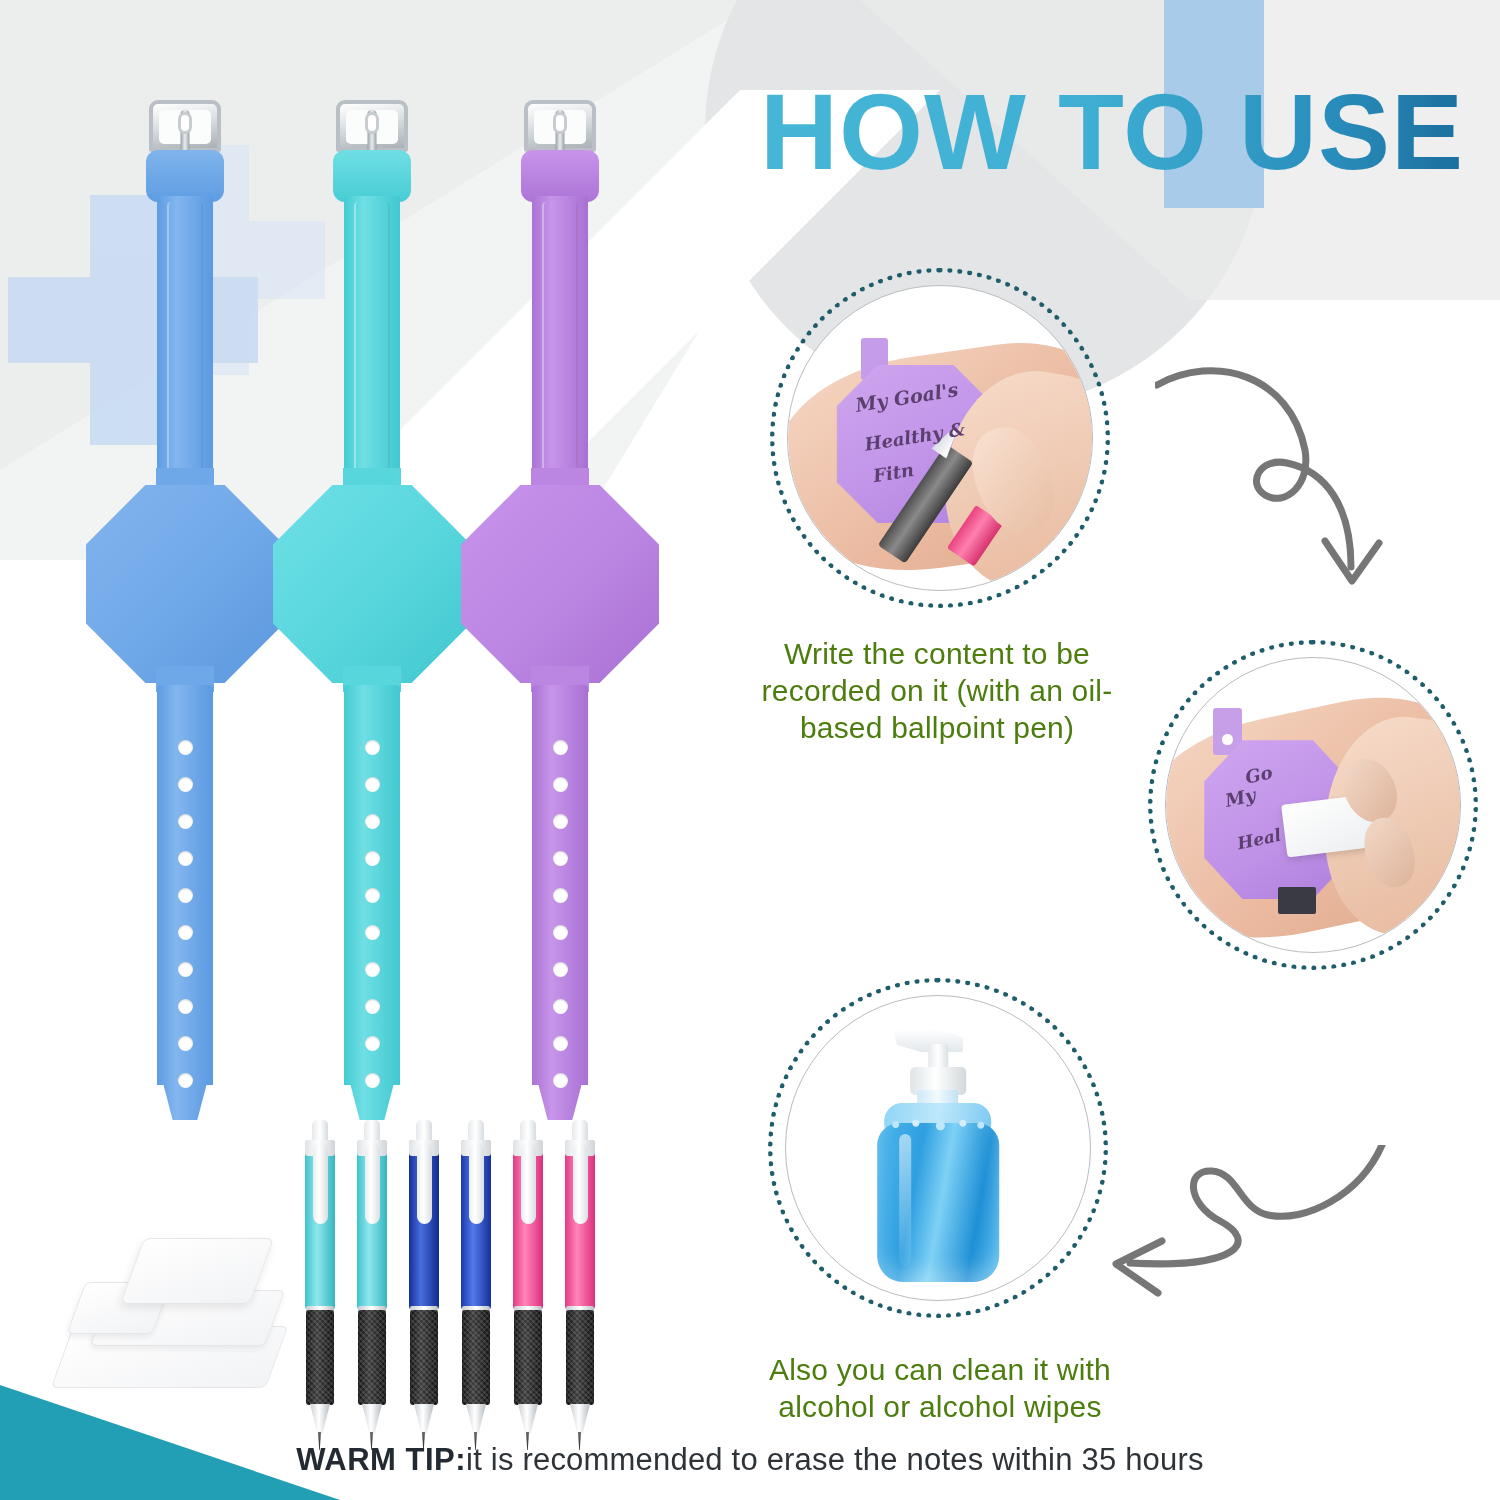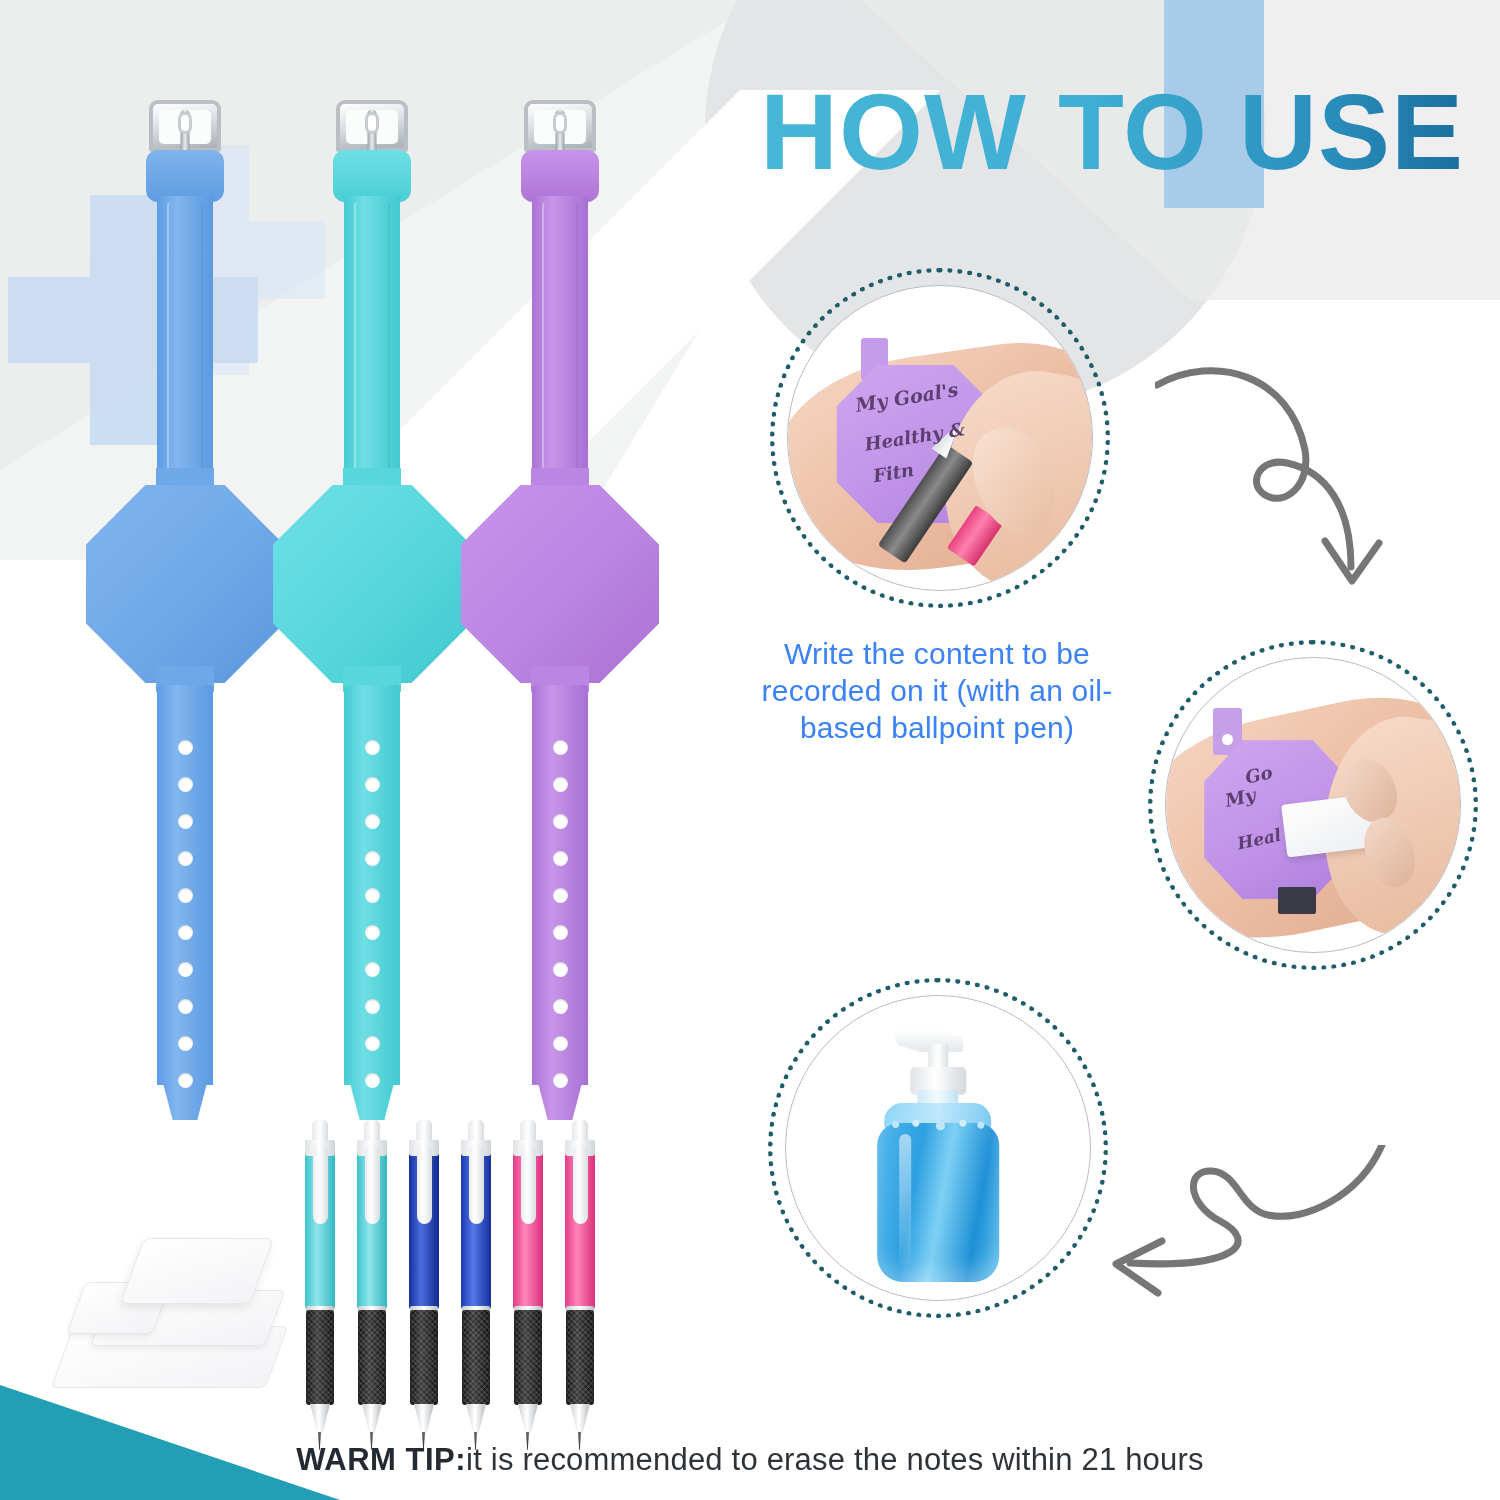--- a/index.html
+++ b/index.html
@@ -352,21 +352,21 @@
     position:absolute; left:4%; bottom:59%; width:92%; height:5%;
     background:radial-gradient(circle at 12% 50%, #bfe7fa 0 3px, transparent 4px),
                radial-gradient(circle at 30% 40%, #d4eefc 0 3px, transparent 4px),
                radial-gradient(circle at 52% 60%, #bfe7fa 0 4px, transparent 5px),
                radial-gradient(circle at 72% 40%, #d4eefc 0 3px, transparent 4px),
                radial-gradient(circle at 88% 55%, #bfe7fa 0 3px, transparent 4px);
   }
 
   
   .caption {
-    position:absolute; text-align:center; color:#3b82f6;
+    position:absolute; text-align:center; color:#4d7c0f;
     font-size:30px; line-height:1.23; letter-spacing:.2px;
     font-family:"Liberation Sans", sans-serif;
   }
   .cap1 { left:737px; top:636px; width:400px; }
   .cap2 { left:1120px; top:1004px; width:380px; }
   .cap3 { left:728px; top:1352px; width:424px; }
 
   
   .arrow { position:absolute; }
   .a1 { left:1155px; top:345px; width:280px; height:250px; }
@@ -621,18 +621,19 @@
           <div class="collar"></div>
           <div class="neck"></div>
           <div class="shoulder"></div>
           <div class="body"></div>
           <div class="bubbles"></div>
           <div class="gloss"></div>
         </div>
       </div>
     </div>
   </div>
+  <div class="caption cap3">Also you can clean it with alcohol or alcohol wipes</div>
 
   <div class="footer">
-    <b>WARM TIP:</b><span>it is recommended to erase the notes within 21 hours</span>
+    <b>WARM TIP:</b><span>it is recommended to erase the notes within 35 hours</span>
   </div>
 
 </div>
 
 </body></html>

